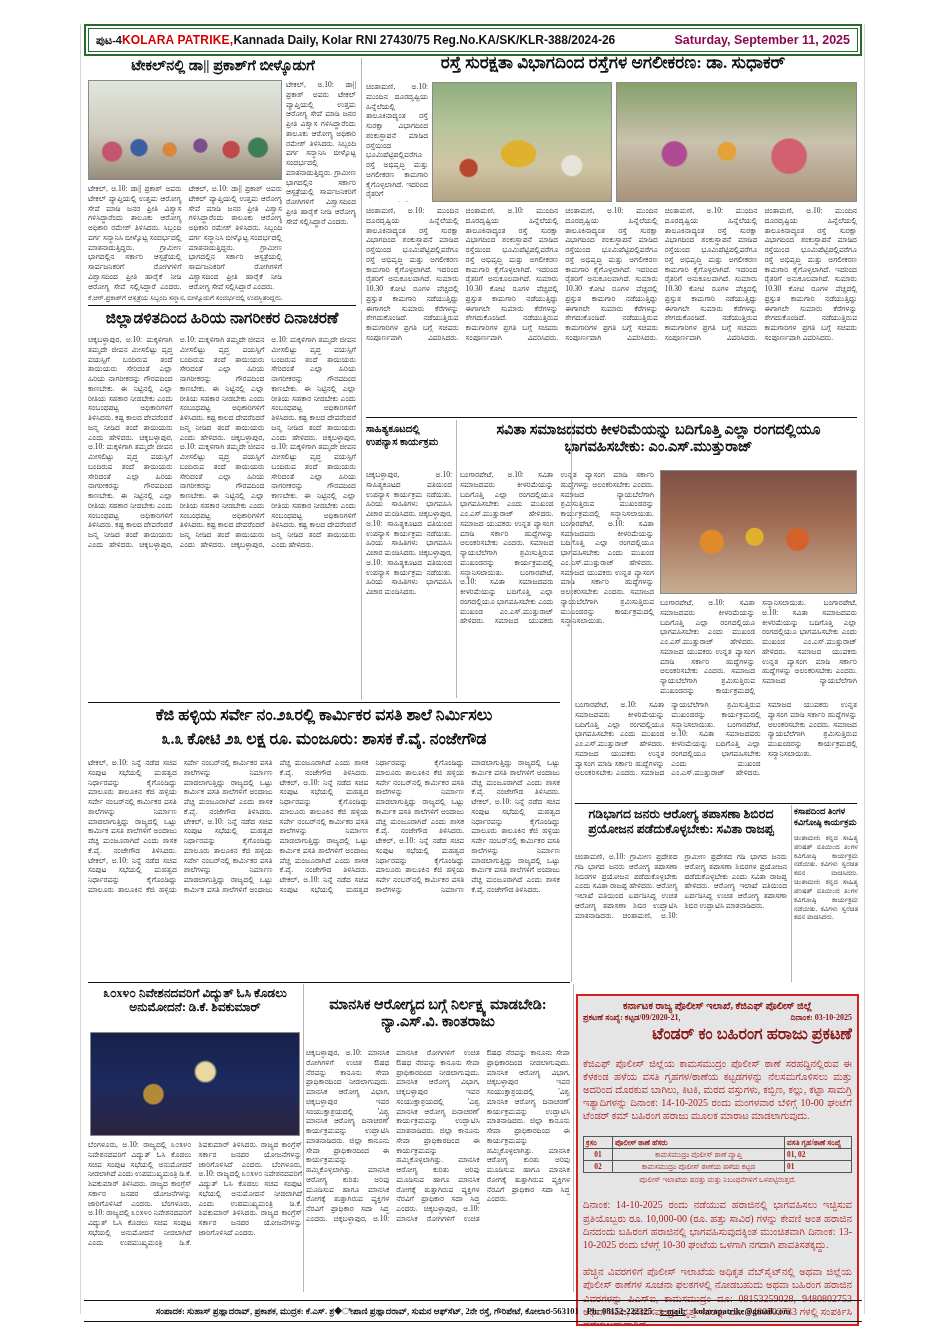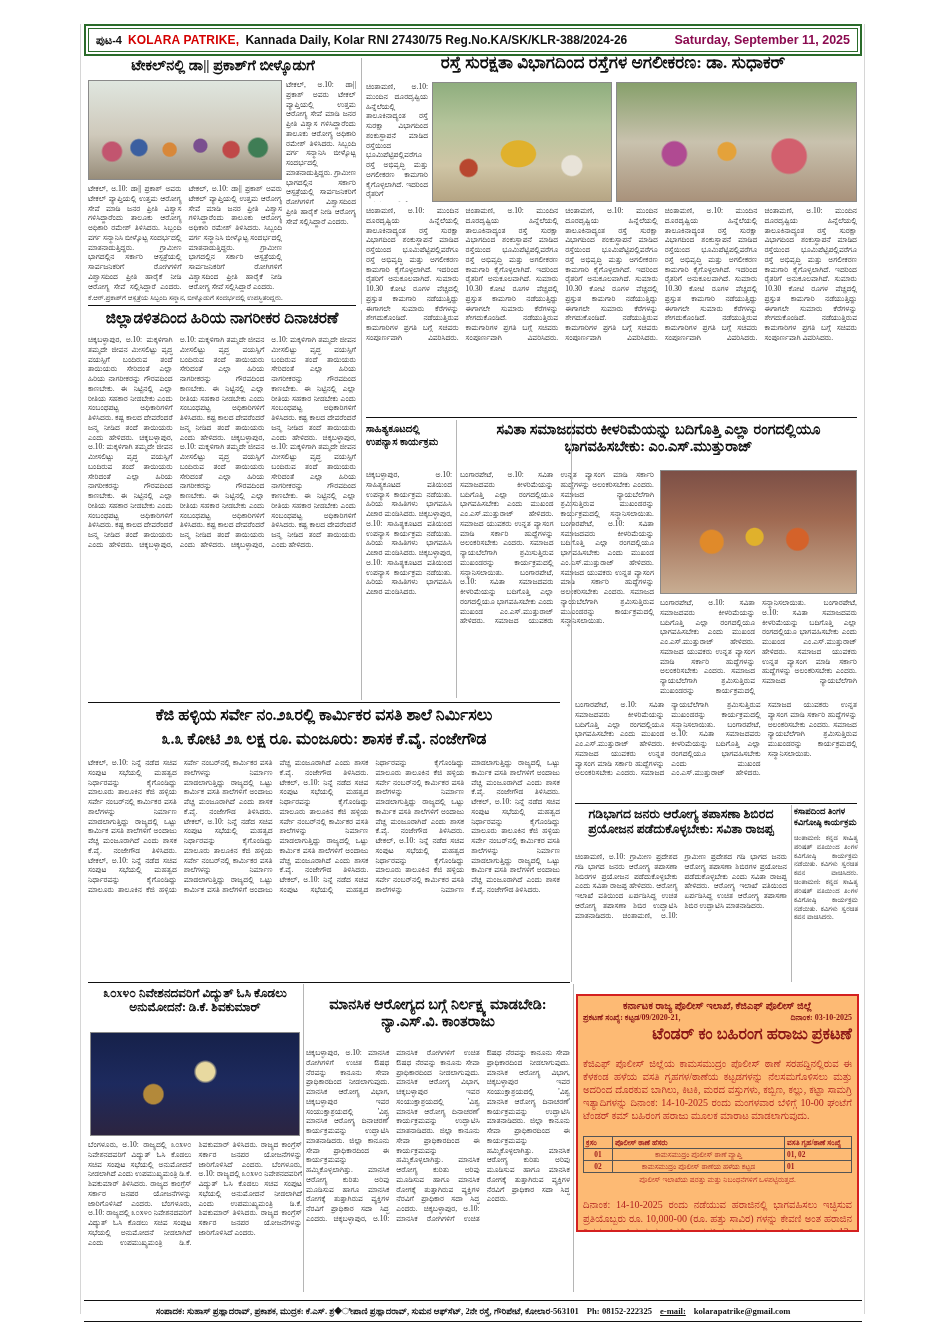--- a/index.html
+++ b/index.html
@@ -7,21 +7,21 @@
     width:945px;height:1337px;position:relative;background:#ffffff;
     font-family:"Liberation Serif","DejaVu Serif",serif;color:#1a1a1a;
     overflow:hidden;
   }
   .abs{position:absolute;}
   
   .masthead{
     left:84px;top:24px;width:778px;height:32px;background:#fff;
     border:2px solid #2a6b2a;
     box-shadow:inset 0 0 0 2px #ffffff, inset 0 0 0 3px #2a6b2a;
-    display:flex;align-items:center;padding:7px 10px;box-sizing:border-box;gap:6px;
+    display:flex;align-items:center;padding:7px 10px;box-sizing:border-box;
     font-family:"Liberation Sans","DejaVu Sans",sans-serif;
   }
   .mh-page{font-size:11px;font-weight:bold;color:#111;}
   .mh-brand{font-size:12px;font-weight:bold;color:#d40000;letter-spacing:.2px;}
   .mh-sub{font-size:12px;font-weight:bold;color:#111;}
   .mh-date{margin-left:auto;font-size:12.5px;font-weight:bold;color:#8b0a50;}
   
   .hl{font-weight:bold;color:#0d0d0d;text-align:center;line-height:1.18;overflow:hidden;}
   .hl-sm{font-weight:bold;color:#0d0d0d;text-align:left;line-height:1.25;overflow:hidden;}
   
@@ -59,22 +59,22 @@
     radial-gradient(circle at 26% 58%, #e08a2a 0 7%, transparent 8%),
     radial-gradient(circle at 48% 54%, #e0b12c 0 7%, transparent 8%),
     radial-gradient(circle at 70% 56%, #d4622a 0 7%, transparent 8%),
     linear-gradient(180deg,#7c4f46 0%,#a06a52 40%,#c8ad92 100%);}
   .ph-dark{background:
     radial-gradient(circle at 55% 38%, #e8d9a0 0 7%, transparent 9%),
     radial-gradient(circle at 30% 60%, #b3893a 0 6%, transparent 7%),
     linear-gradient(180deg,#16214a 0%,#1d2a5e 50%,#2c2440 100%);}
   
   .tender{
-    left:576px;top:994px;width:283px;height:238px;border:2px solid #d42020;
-    box-sizing:border-box;padding:4px 5px;background:#fdba74;overflow:hidden;
+    left:576px;top:994px;width:283px;height:332px;border:2px solid #d42020;
+    box-sizing:border-box;padding:4px 5px;background:#e5e5e5;overflow:hidden;
   }
   .t-head{font-size:10px;font-weight:bold;text-align:center;color:#8b1515;line-height:1.15;}
   .t-sub{display:flex;justify-content:space-between;font-size:8px;font-weight:bold;color:#8b1515;margin-top:1px;}
   .t-title{font-size:16px;font-weight:bold;text-align:right;color:#8b1515;margin:2px 0;}
   .t-p{font-size:10px;line-height:1.32;text-align:justify;color:#b02020;margin:14px 0;}
   .t-table{width:100%;border-collapse:collapse;margin:2px 0;font-size:7.4px;color:#a02020;}
   .t-table th,.t-table td{border:1px solid #555;padding:1px 2px;}
   .t-table th{font-weight:bold;text-align:left;}
   .t-note{font-size:7.4px;text-align:center;color:#b02020;margin:1px 0;}
   .t-sign{text-align:right;color:#8b1515;font-weight:bold;margin-top:2px;}

